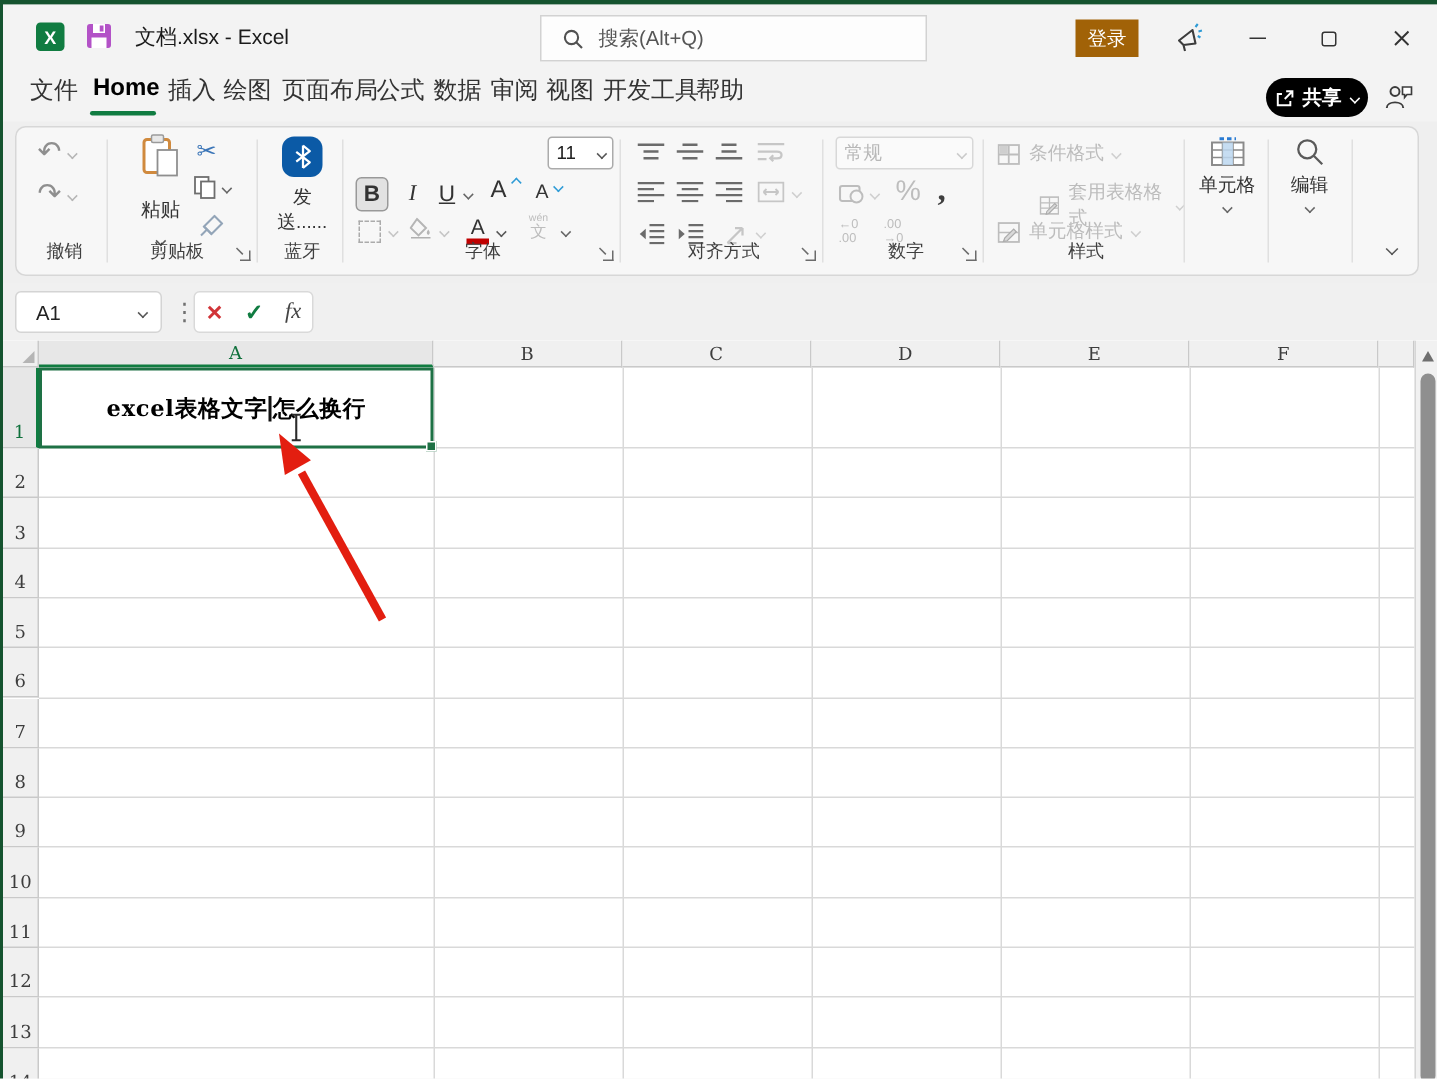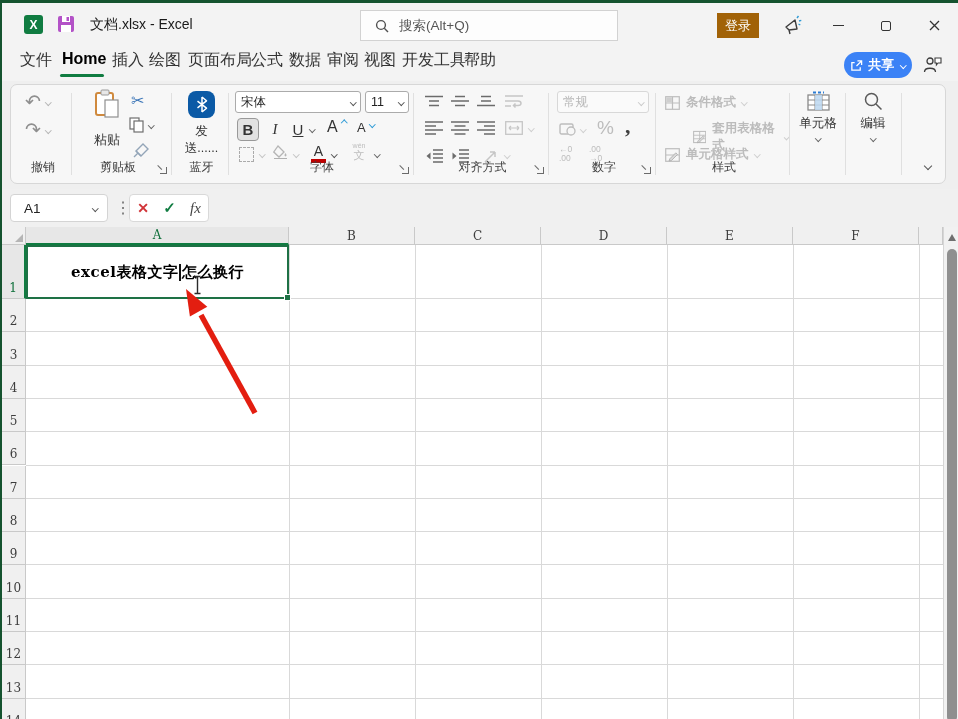--- a/index.html
+++ b/index.html
@@ -26,21 +26,21 @@
                padding-left:14px; gap:10px; font-size:13.5px; color:#565656; }
   .signin { position:absolute; left:715px; top:10px; width:42px; height:25px; background:#a16207;
             color:#fff; font-size:13px; display:flex; align-items:center; justify-content:center; }
   .winbtn { position:absolute; top:0; width:44px; height:45px; display:flex; align-items:center; justify-content:center; }
 
   
   .tabbar { position:absolute; left:0; top:45px; width:100%; height:33px; background:#f3f3f3; }
   .tab { position:absolute; top:2px; font-size:16px; color:#333; }
   .tab.active { font-weight:bold; color:#000; }
   .tab-underline { position:absolute; left:58px; top:26px; width:44px; height:3px; background:#107c41; border-radius:2px; }
-  .sharebtn { position:absolute; left:842px; top:4px; width:68px; height:26px; background:#3b82f6;
+  .sharebtn { position:absolute; left:842px; top:4px; width:68px; height:26px; background:#000000;
               border-radius:13px; color:#fff; display:flex; align-items:center; justify-content:center;
               gap:5px; font-size:13px; font-weight:bold; }
 
   
   .ribbonwrap { position:absolute; left:0; top:78px; width:100%; height:108px; background:#efefef; }
   .ribbonbox { position:absolute; left:8px; top:3px; width:936px; height:100px; background:#f7f7f7;
                border:1px solid #d7d7d7; border-radius:7px; }
   .group { position:absolute; top:2px; bottom:2px; }
   .gdiv { position:absolute; top:8px; bottom:8px; width:1px; background:#e0e0e0; }
   .glabel { position:absolute; bottom:5px; left:0; width:100%; text-align:center; font-size:12px; color:#3f3f3f; }
@@ -52,21 +52,21 @@
   .combo { position:absolute; background:#fff; border:1px solid #ababab; border-radius:3px;
            font-size:12.5px; color:#222; display:flex; align-items:center; padding:0 5px; }
   .combo .chv { margin-left:auto; color:#555; }
   .combo.disabled { background:#fafafa; border-color:#d8d8d8; color:#b8b8b8; }
   .combo.disabled .chv { color:#cacaca; }
   .bigbtn { position:absolute; top:4px; width:100%; display:flex; flex-direction:column; align-items:center; gap:4px; }
   .bigbtn .t { font-size:12.5px; color:#333; }
   .fmtbtn { position:absolute; font-size:15px; color:#333; width:22px; height:23px; display:flex;
             align-items:center; justify-content:center; }
   .fmtbtn.active { background:#e2e2e2; border:1px solid #999; border-radius:4px; }
-  .styrow { position:absolute; left:6px; display:flex; align-items:center; gap:6px; font-size:12.5px; color:#bcbcbc;font-weight:bold; }
+  .styrow { position:absolute; left:6px; display:flex; align-items:center; gap:6px; font-size:12.5px; color:#bcbcbc; }
 
   
   .fbar { position:absolute; left:0; top:186px; width:100%; height:38px; background:#f0f0f0; }
   .namebox { position:absolute; left:8px; top:5px; width:98px; height:28px; background:#fff;
              border:1px solid #d4d4d4; border-radius:4px; display:flex; align-items:center;
              padding:0 10px 0 13px; font-size:13.5px; color:#222; }
   .fbtns { position:absolute; left:127px; top:5px; width:80px; height:28px; background:#fff;
            border:1px solid #d9d9d9; border-radius:4px; display:flex; align-items:center;
            justify-content:space-around; }
   .finput { position:absolute; left:212px; top:5px; right:10px; height:28px; background:#fff;
@@ -222,24 +222,20 @@
             <path d="M6 1 V16 M6 1 L10.5 4.8 L1.5 11.8 M6 16 L10.5 12.2 L1.5 5.2" fill="none" stroke="#fff" stroke-width="1.5" stroke-linejoin="round"></path>
           </svg>
         </div>
         <div class="abs" style="left:0; top:36px; width:100%; text-align:center; font-size:12.5px; color:#333;">发</div>
         <div class="abs" style="left:0; top:53px; width:100%; text-align:center; font-size:12.5px; color:#333;">送......</div>
         <div class="glabel">蓝牙</div>
       </div>
       <div class="gdiv" style="left:217px;"></div>
 
       <div class="group" style="left:220px; width:182px;">
-        <div class="combo" style="left:4px; top:4px; width:126px; height:22px;">
-          <span>宋体</span>
-          <span class="chv sm"></span>
-        </div>
         <div class="combo" style="left:134px; top:4px; width:44px; height:22px;">
           <span>11</span>
           <span class="chv sm"></span>
         </div>
         <div class="fmtbtn active" style="left:6px; top:31px; font-weight:bold;">B</div>
         <div class="fmtbtn" style="left:33px; top:31px; font-style:italic; font-family:'Liberation Serif',serif;">I</div>
         <div class="fmtbtn" style="left:56px; top:31px; text-decoration:underline;">U</div>
         <span class="chv sm abs" style="left:79px; top:40px; color:#666;"></span>
         <div class="abs" style="left:96px; top:31px; font-size:16px; color:#333;">
           <span>A</span>

